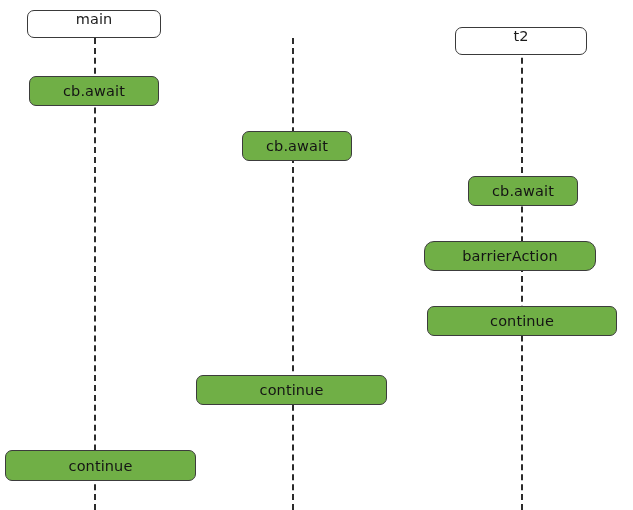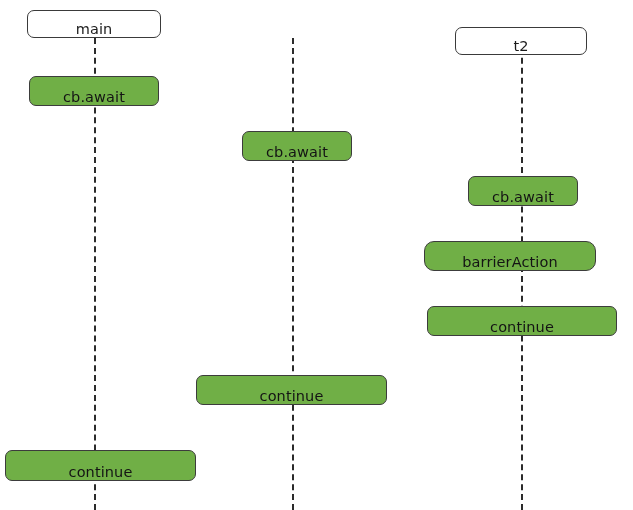--- a/index.html
+++ b/index.html
@@ -28,36 +28,36 @@
     bottom: 0;
   }
   
   .participant {
     position: absolute;
     box-sizing: border-box;
     background: #ffffff;
     border: 1.6px solid #3a3a3a;
     border-radius: 7px;
     display: flex;
-    align-items: flex-end;
+    align-items: flex-start;
     justify-content: center;
     font-size: 14.5px;
     color: #1b1b1b;
     letter-spacing: 0.1px;
     z-index: 3;
   }
   
   .action {
     position: absolute;
     box-sizing: border-box;
     background: #70af46;
     border: 1.6px solid #3c3c3c;
     border-radius: 7px;
     display: flex;
-    align-items: flex-end;
+    align-items: center;
     justify-content: center;
     font-size: 14.5px;
     color: #141414;
     letter-spacing: 0.1px;
     z-index: 2;
   }
 </style>
 </head>
 <body>
 

